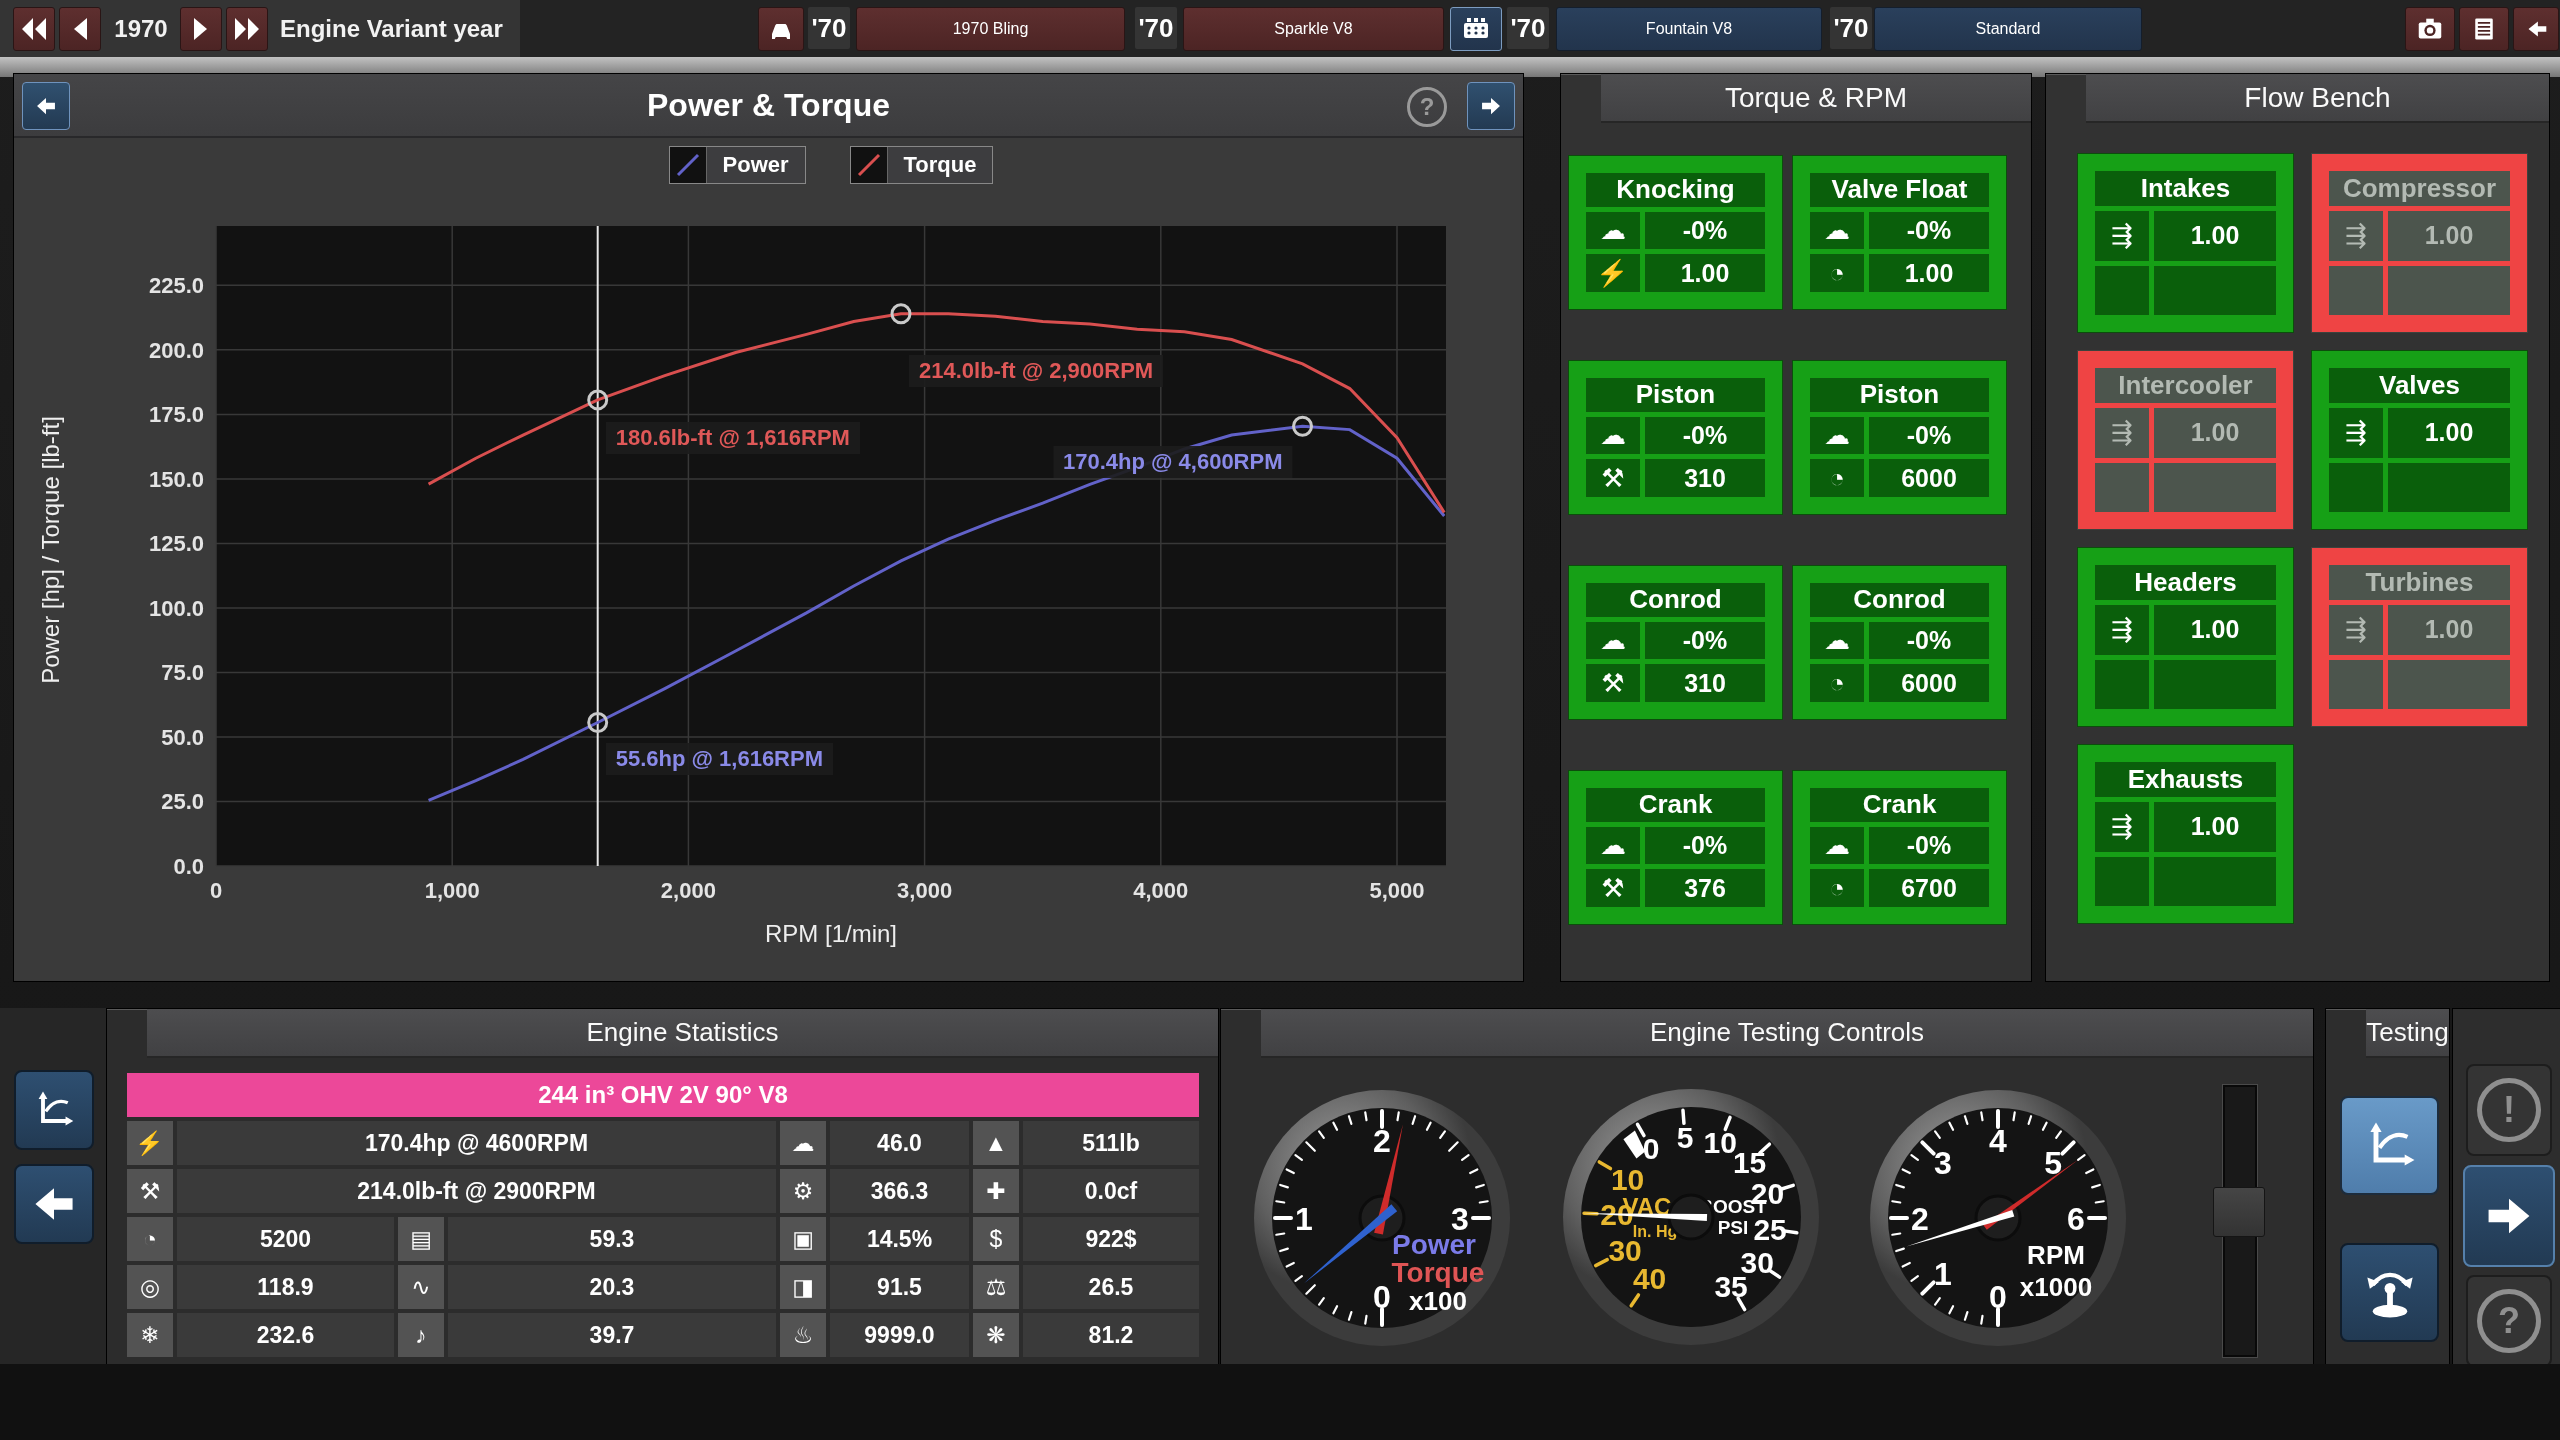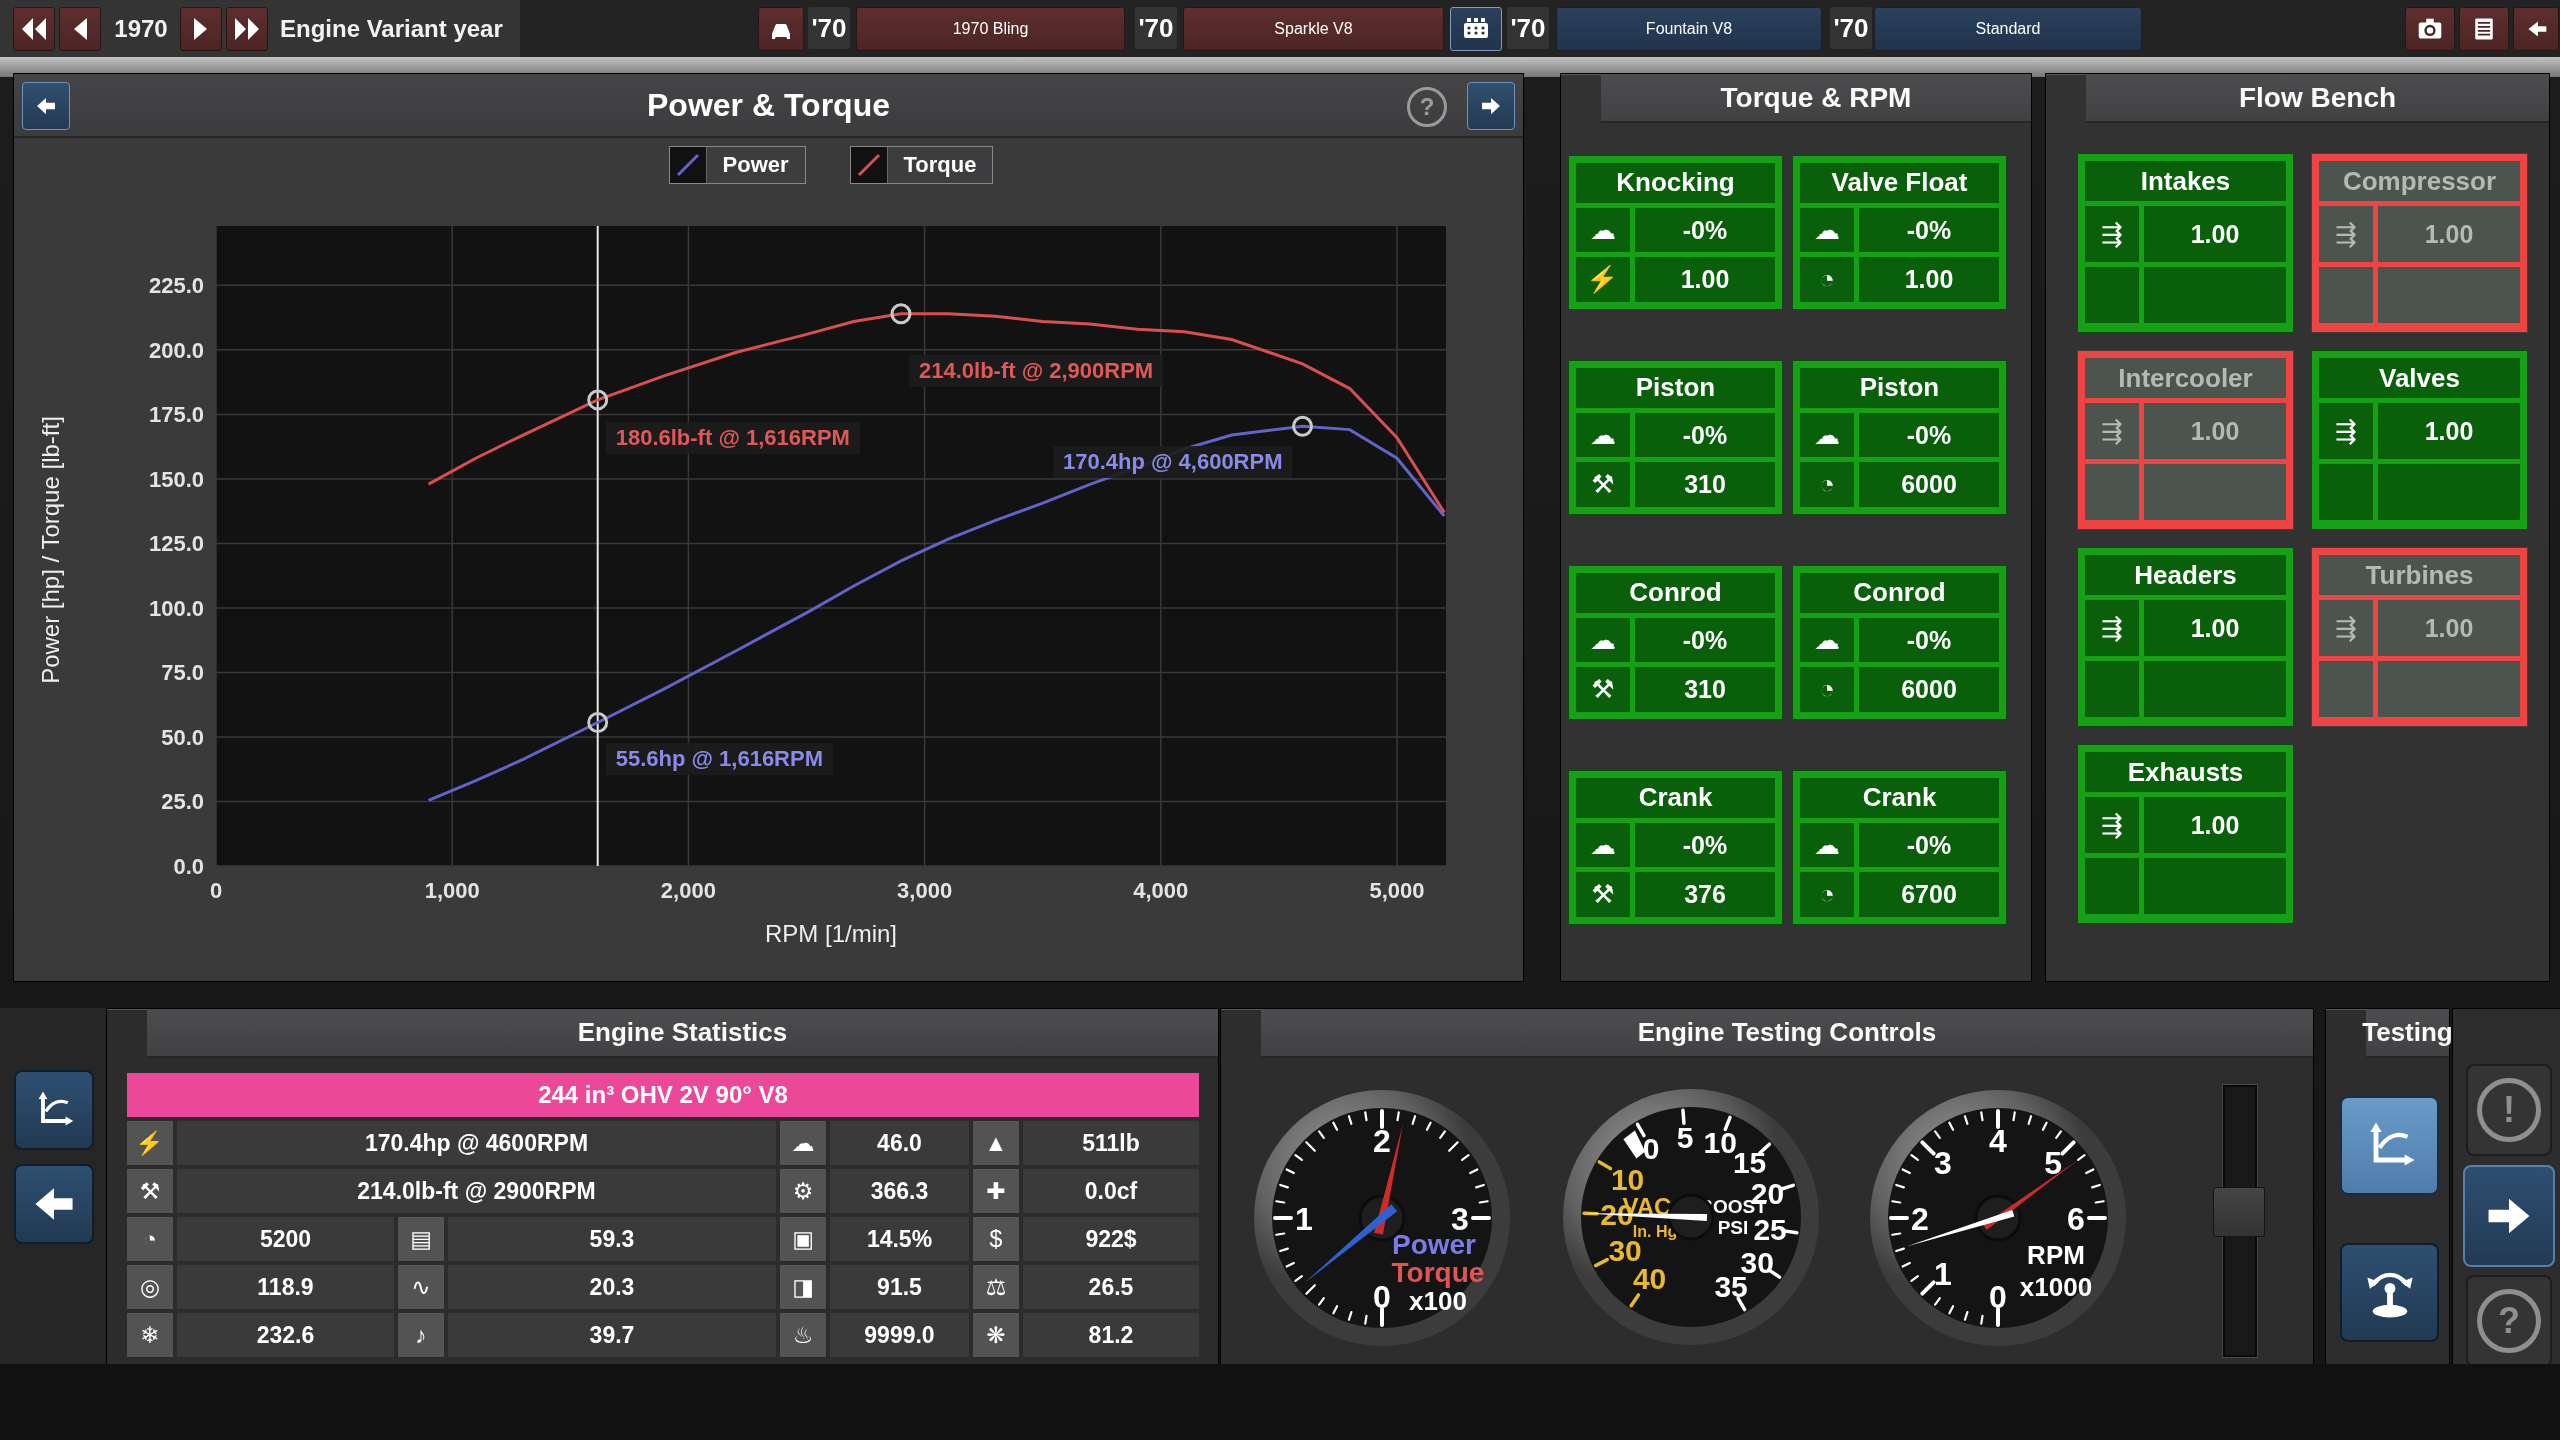--- a/index.html
+++ b/index.html
@@ -14,40 +14,40 @@
   .tbtn{position:absolute;top:7px;height:42px;border-radius:3px;display:flex;align-items:center;justify-content:center;
         background:linear-gradient(#5e2f2f,#4c2424);border:1px solid #2a1515;cursor:pointer;}
   .tbtn.navy{background:linear-gradient(#2a405c,#22344c);border:1px solid #141e2c;}
   .tbtn.outl{border:1px solid #7d9cc0;}
   .tlabel{position:absolute;top:0;height:57px;display:flex;align-items:center;font-size:24px;font-weight:700;color:#f2f2f2;}
   .ycell{position:absolute;top:7px;height:42px;background:#343434;border-radius:2px;display:flex;align-items:center;justify-content:center;font-size:26px;font-weight:700;}
   .tri{fill:#fff;}
   
   .panel{position:absolute;background:#323232;border:1px solid #000;box-shadow:inset 0 1px 0 #5a5a5a;}
   .phead{position:relative;height:47px;background:linear-gradient(#4d4d4f,#414143);border-bottom:2px solid #262626;
-         display:flex;align-items:center;justify-content:center;font-size:28px;font-weight:700;color:#fafafa;margin-left:40px;}
+         display:flex;align-items:center;justify-content:center;font-size:28px;font-weight:400;color:#fafafa;margin-left:40px;}
   
   #chart-panel{left:13px;top:73px;width:1509px;height:907px;background:#3a3a3a;}
   #chart-head{height:62px;background:linear-gradient(#454547,#3c3c3e);border-bottom:2px solid #28282a;position:relative;
               display:flex;align-items:center;justify-content:center;font-size:32px;font-weight:700;}
   .sqbtn{width:46px;height:46px;border-radius:4px;background:linear-gradient(#2f4c6e,#24395193);border:1px solid #6f93bd;
          background:linear-gradient(#30506f,#233a52);display:flex;align-items:center;justify-content:center;
          font-size:28px;font-weight:700;color:#fff;cursor:pointer;}
   #chart-head .sqbtn{position:absolute;top:8px;}
   .qmark{position:absolute;top:13px;width:34px;height:34px;border-radius:50%;border:3px solid #9a9a9a;color:#9a9a9a;
          display:flex;align-items:center;justify-content:center;font-size:24px;font-weight:700;}
   #chart-legend{position:absolute;left:202px;top:72px;width:1230px;display:flex;justify-content:center;gap:44px;}
   .lchip{display:flex;border:1px solid #888;background:#151515;cursor:pointer;}
   .lswatch{width:36px;height:36px;background:#111;}
   .llabel{background:#3d3d3f;display:flex;align-items:center;padding:0 16px;font-size:22px;font-weight:700;border-left:1px solid #666;}
   #chart-svg{position:absolute;left:0;top:62px;}
   .anno{position:absolute;background:rgba(28,28,28,.92);padding:3px 10px;font-size:22px;font-weight:700;white-space:nowrap;}
   #ylab{position:absolute;left:-153px;top:462px;width:380px;text-align:center;transform:rotate(-90deg);font-size:24px;color:#eee;font-weight:400;}
   
-  .gcard{background:#16a016;padding:7px;display:flex;flex-direction:column;gap:5px;box-shadow:0 0 0 1px #0c4d0c;}
+  .gcard{background:#16a016;padding:17px;display:flex;flex-direction:column;gap:5px;box-shadow:0 0 0 1px #0c4d0c;}
   .gcard .gtitle{height:40px;background:#0a5f0b;display:flex;align-items:center;justify-content:center;font-size:26px;font-weight:700;}
   .gcard .grow{display:flex;gap:5px;}
   .gcard .gicon{width:54px;background:#0a5f0b;display:flex;align-items:center;justify-content:center;font-size:26px;}
   .gcard .gval{flex:1;background:#0a5f0b;display:flex;align-items:center;justify-content:center;font-size:25px;font-weight:700;}
   .gcard.off{background:#ef4444;box-shadow:0 0 0 1px #3c423d;}
   .gcard.off .gtitle,.gcard.off .gicon,.gcard.off .gval{background:#4c554d;color:#b3bab3;}
   #torque-grid{position:absolute;left:8px;top:82px;display:grid;grid-template-columns:213px 213px;grid-auto-rows:153px;column-gap:11px;row-gap:52px;}
   #flow-grid{position:absolute;left:32px;top:80px;display:grid;grid-template-columns:215px 215px;grid-auto-rows:178px;column-gap:13px;row-gap:29px;gap:19px;}
   #flow-grid .grow{height:56px;}
   #torque-grid .grow{height:45px;}

